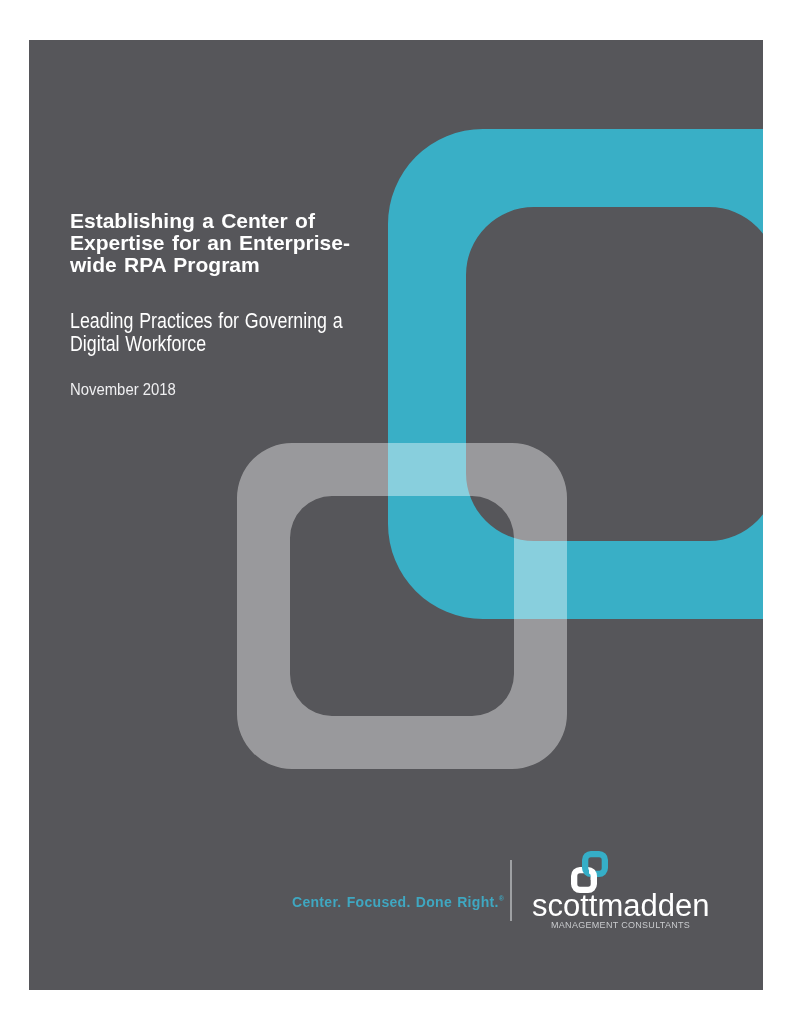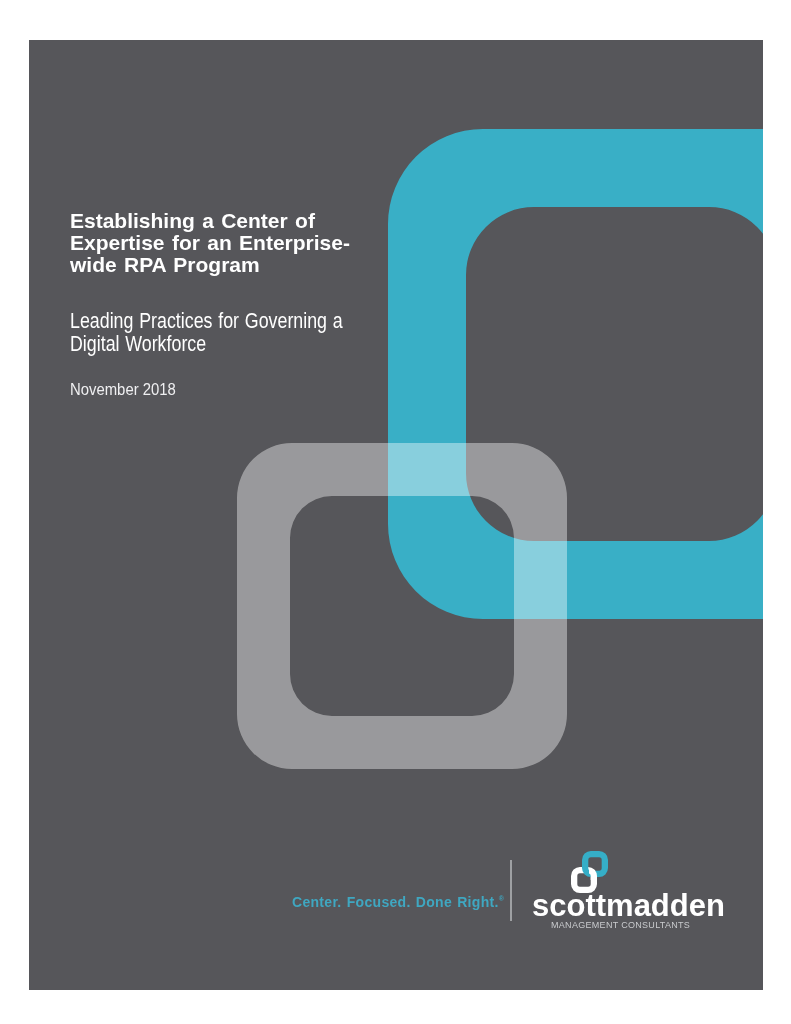--- a/index.html
+++ b/index.html
@@ -11,21 +11,21 @@
          font-weight:bold;white-space:pre-line;word-spacing:1.5px;letter-spacing:0;}
   .subtitle{position:absolute;left:41px;top:269px;margin:0;color:#ffffff;font-size:22px;line-height:23px;
             font-weight:normal;white-space:pre-line;transform:scaleX(0.81);transform-origin:0 0;word-spacing:1px;}
   .pubdate{position:absolute;left:41px;top:340px;color:#EFEFF1;font-size:17px;line-height:19px;
            transform:scaleX(0.875);transform-origin:0 0;}
   .tagline{position:absolute;left:263px;top:854px;color:#3FA7C1;font-size:14px;font-weight:bold;
            letter-spacing:0.3px;word-spacing:1px;}
   .tagline .reg{font-size:7px;vertical-align:super;letter-spacing:0;}
   .divider{position:absolute;left:481px;top:820px;width:2px;height:61px;background:#9EA0A3;}
   .mark{position:absolute;left:535px;top:803px;width:60px;height:60px;}
-  .brand{position:absolute;left:503px;top:849px;color:#ffffff;font-size:31px;line-height:34px;font-weight:bold;}
+  .brand{position:absolute;left:503px;top:849px;color:#ffffff;font-size:31px;line-height:34px;font-weight:normal;}
   .descriptor{position:absolute;left:522px;top:880px;color:#C9CBCE;font-size:9px;letter-spacing:0.3px;}
 </style>
 </head>
 <body>
 
 <div class="canvas">
   <div class="page">
 
     <svg class="decor" viewBox="0 0 734 950" width="734" height="950" xmlns="http://www.w3.org/2000/svg">
       <path fill-rule="evenodd" d="M 454 89 H 731 A 95 95 0 0 1 826 184 V 484 A 95 95 0 0 1 731 579 H 454 A 95 95 0 0 1 359 484 V 184 A 95 95 0 0 1 454 89 Z

